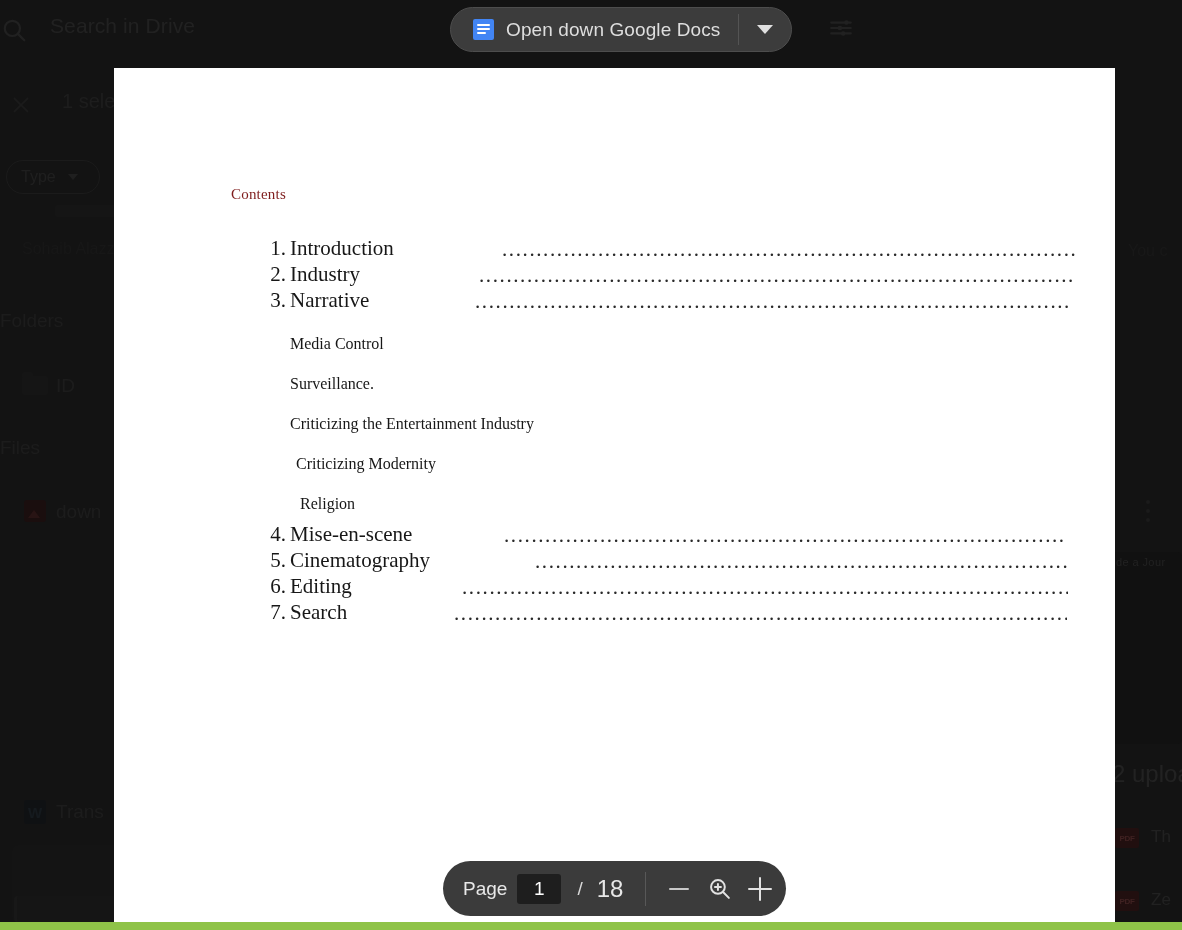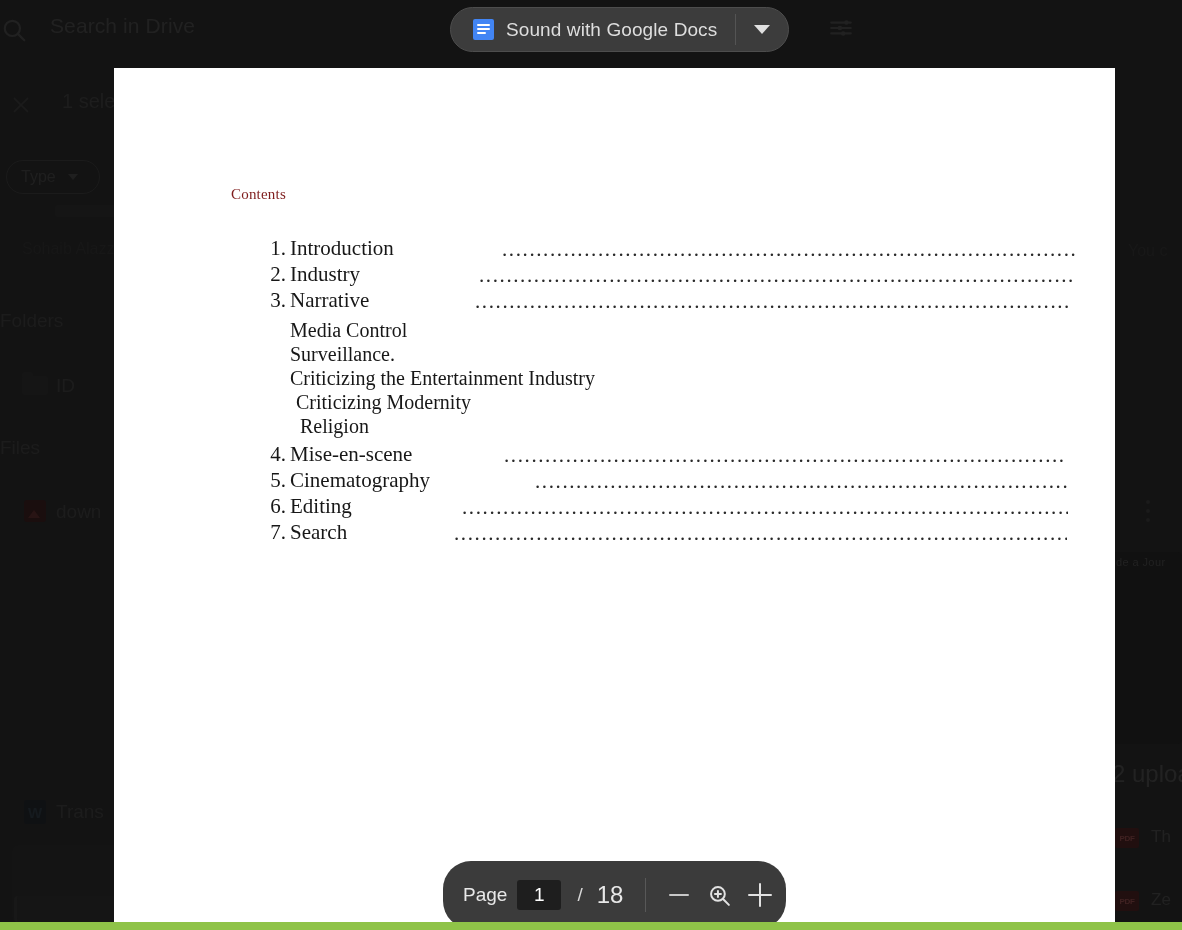--- a/index.html
+++ b/index.html
@@ -348,23 +348,24 @@
     line-height: 22px;
   }
   .sub-block {
     position: absolute;
     left: 0;
     width: 1001px;
   }
   .sub-item {
     position: relative;
     height: 24px;
-    font-size: 20px;
+    font-size: 16px;
     color: #171717;
     white-space: nowrap;
+    margin-top: 16px;
   }
 
   
   .open-btn-group {
     position: absolute;
     left: 450px; top: 7px;
     height: 45px;
     display: flex;
     align-items: stretch;
     background: #3c3c3c;
@@ -419,21 +420,21 @@
     width: 0; height: 0;
     border-left: 8px solid transparent;
     border-right: 8px solid transparent;
     border-top: 9px solid #e0e0e0;
   }
 
   
   .page-toolbar {
     position: absolute;
     left: 443px; top: 861px;
-    width: 343px; height: 68px;
+    width: 343px; height: 55px;
     background: #3b3b3b;
     border-radius: 28px;
     display: flex;
     align-items: center;
     box-sizing: border-box;
     padding: 0 6px 0 20px;
   }
   .pt-label {
     font-size: 19px;
     color: #e8e8e8;
@@ -693,21 +694,21 @@
     </div>
   </div>
 
   <div class="open-btn-group">
     <div class="open-btn-main">
       <span class="docs-icon">
         <i></i>
           <i></i>
           <i></i>
       </span>
-      <span class="open-btn-label">Sound with Google Docs</span>
+      <span class="open-btn-label">Open down Google Docs</span>
     </div>
     <div class="open-btn-split"></div>
     <div class="open-btn-caret">
       <span class="tri"></span>
     </div>
   </div>
 
   <div class="watermark">
     <div class="wm-ar">مستقل</div>
     <div class="wm-en">mostaqi.com</div>

